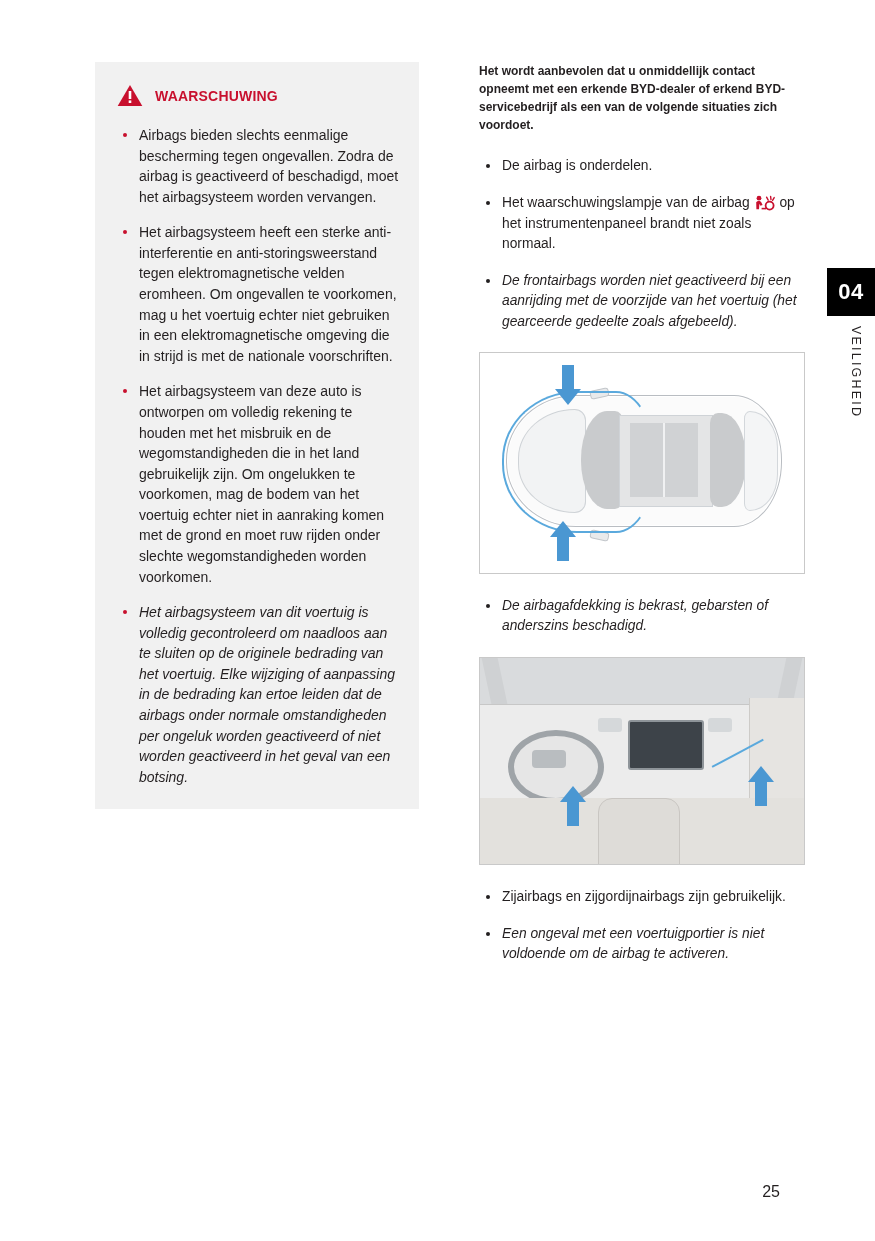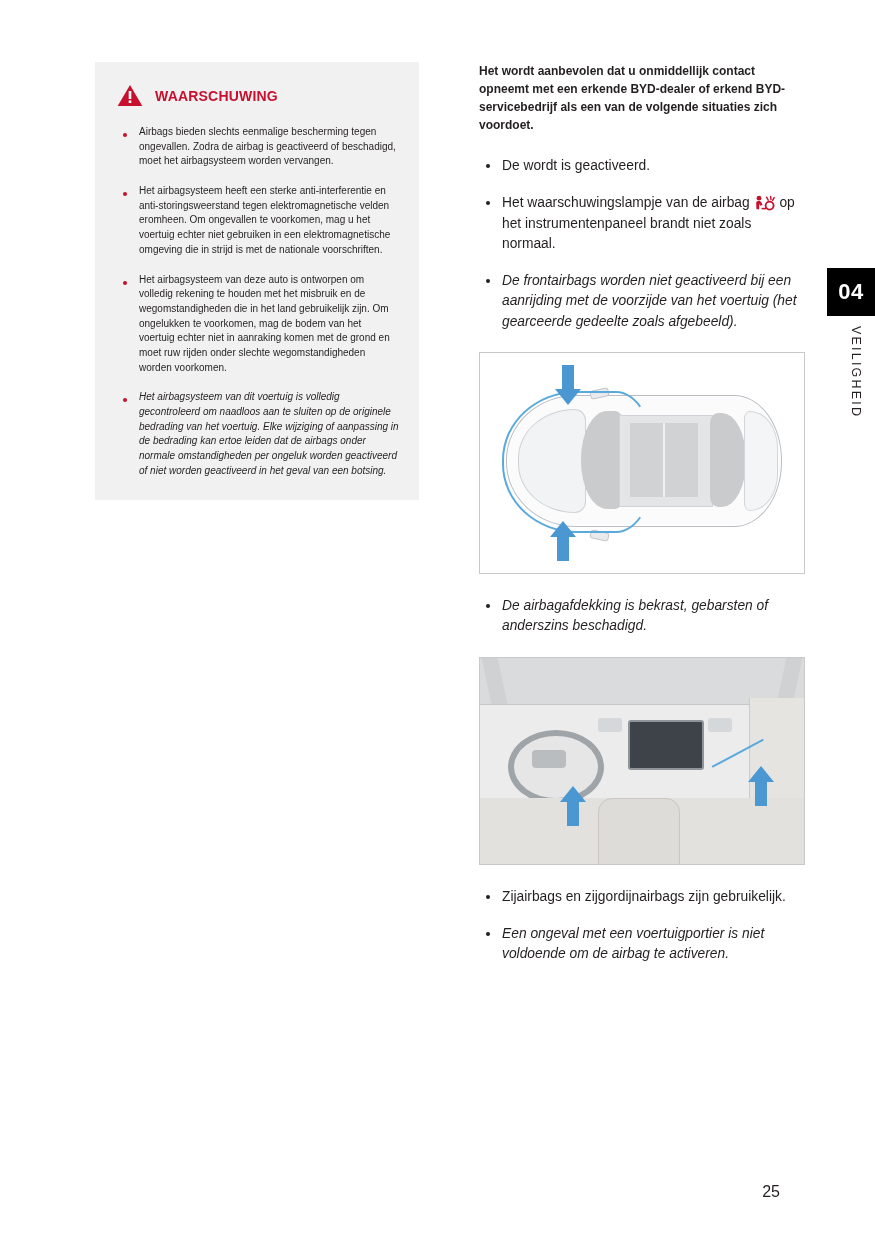--- a/index.html
+++ b/index.html
@@ -90,21 +90,21 @@
 
   ul.bullets {
     list-style: none;
     margin: 0;
     padding: 0;
   }
   ul.bullets > li {
     position: relative;
     padding-left: 22px;
     margin-bottom: 15px;
-    font-size: 10px;
+    font-size: 14px;
     line-height: 1.47;
     color: #231f20;
   }
   ul.bullets > li:last-child { margin-bottom: 0; font-style: italic; }
   ul.bullets > li::before {
     content: "";
     position: absolute;
     left: 6px;
     top: 8px;
     width: 4px;
@@ -426,21 +426,21 @@
         <li>Het airbagsysteem van dit voertuig is volledig gecontroleerd om naadloos aan te sluiten op de originele bedrading van het voertuig. Elke wijziging of aanpassing in de bedrading kan ertoe leiden dat de airbags onder normale omstandigheden per ongeluk worden geactiveerd of niet worden geactiveerd in het geval van een botsing.</li>
       </ul>
     </div>
   </div>
 
   <div class="col-right">
 
     <p class="intro">Het wordt aanbevolen dat u onmiddellijk contact opneemt met een erkende BYD-dealer of erkend BYD-servicebedrijf als een van de volgende situaties zich voordoet.</p>
 
     <ul class="bullets">
-      <li>De wordt is geactiveerd.</li>
+      <li>De airbag is onderdelen.</li>
       <li>
         <span>Het waarschuwingslampje van de airbag</span>
         <span class="lamp-icon">
           <svg width="22" height="17" viewBox="0 0 22 17">
             <circle cx="5" cy="4.2" r="2.4" fill="#c8102e"></circle>
             <path d="M2.2 8.2 C3.4 6.6 6.2 6.6 7.4 8.4 L8.6 11 L6.4 11.8 L5.4 9.8 L5 15.2 L2.4 15.2 Z" fill="#c8102e"></path>
             <path d="M7.6 14.6 L12 14.6" stroke="#c8102e" stroke-width="1.6"></path>
             <circle cx="15.6" cy="11.6" r="4" fill="none" stroke="#c8102e" stroke-width="1.8"></circle>
             <path d="M12.6 3.2 L14.2 6.2 M16.6 2.4 L17 5.6 M20.2 3.6 L18.6 6.4" stroke="#c8102e" stroke-width="1.4" stroke-linecap="round"></path>
           </svg>

